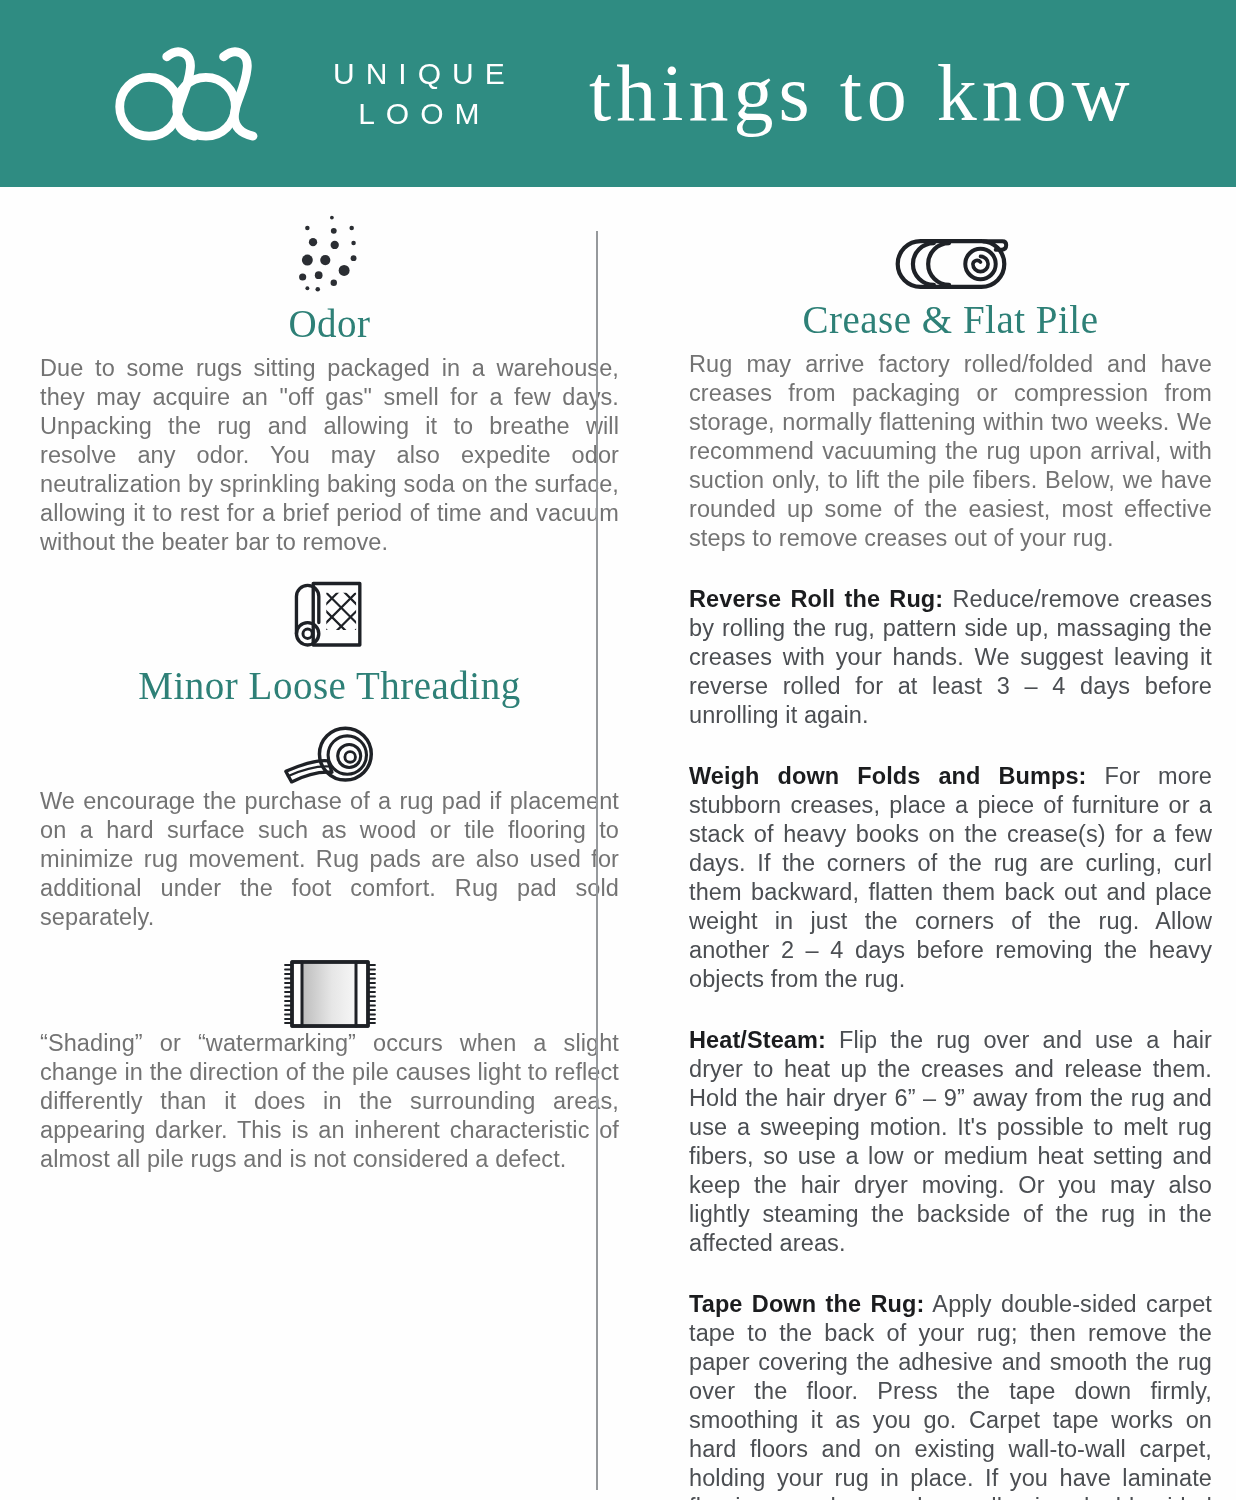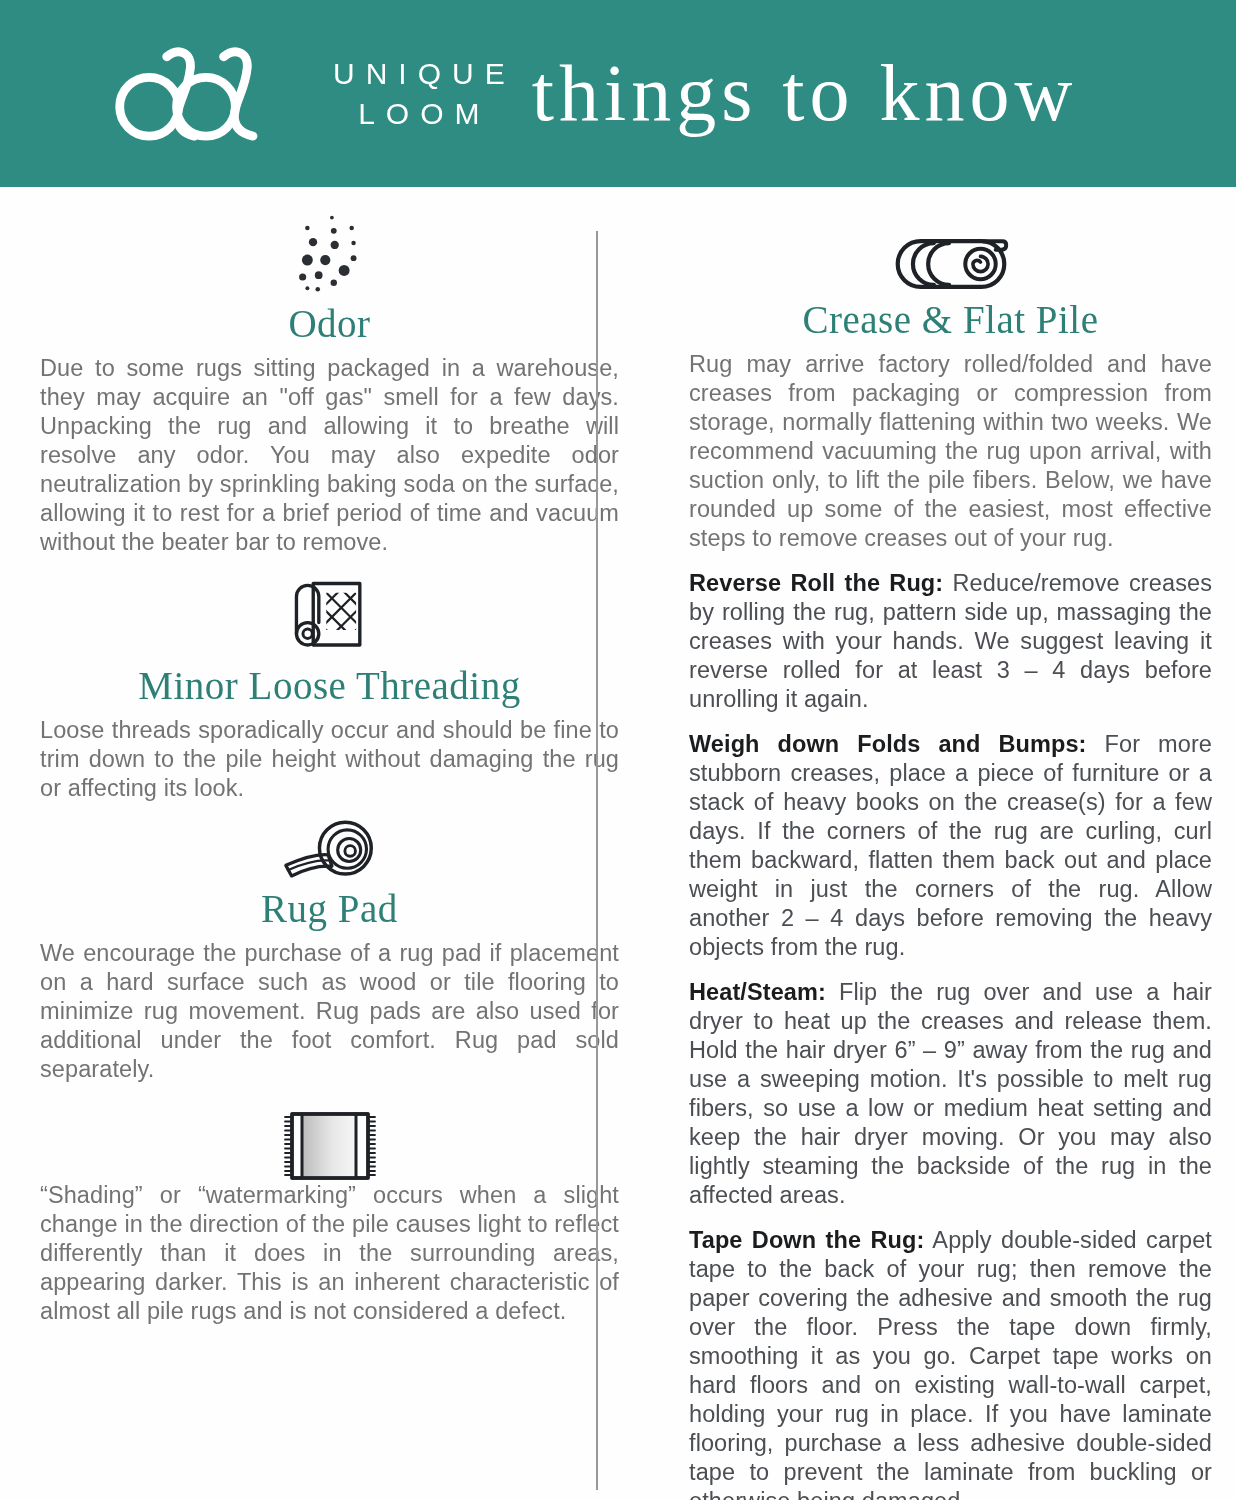--- a/index.html
+++ b/index.html
@@ -13,21 +13,21 @@
     background:#2f8c82;display:flex;align-items:center;box-sizing:border-box;
     padding-left:106px;color:#ffffff;
   }
   .logo-svg{flex:0 0 auto;}
   .brand{
     margin-left:20px;text-align:center;font-size:30px;line-height:40px;
     letter-spacing:11px;font-weight:400;color:#ffffff;white-space:nowrap;
   }
   .brand div{text-indent:11px;}
   .page-title{
-    flex:1;padding-right:28px;margin:16px;
+    flex:1;text-align:center;padding-right:28px;margin:4px;
     font-family:"Liberation Serif",serif;font-weight:400;
     font-size:80px;letter-spacing:5px;color:#ffffff;white-space:nowrap;
   }
   
   .columns{position:absolute;top:187px;left:0;right:0;bottom:0;display:flex;}
   .divider{
     position:absolute;top:44px;bottom:10px;left:596px;width:2px;
     background:#96999c;
   }
   .col{box-sizing:border-box;}
@@ -40,21 +40,21 @@
     font-family:"Liberation Serif",serif;font-weight:400;
     color:#2e8077;font-size:39px;line-height:46px;margin:5px 0 7px;
     letter-spacing:0.5px;
   }
   .body-text{
     font-size:23.5px;line-height:29px;text-align:justify;
     color:#737373;margin:0;letter-spacing:0.1px;
   }
   .tip{
     font-size:23.5px;line-height:29px;text-align:justify;
-    color:#4b4e52;margin:16px 0 0;letter-spacing:0.1px;
+    color:#4b4e52;margin:32px 0 0;letter-spacing:0.1px;
   }
   .tip-label{font-weight:bold;color:#1b1c1e;}
   .mt-thread{margin-top:19px;}
   .mt-tape{margin-top:16px;}
   .mt-rug{margin-top:27px;}
   .mt-roll{margin-top:27px;}
   .icon-ink{stroke:#1e2126;fill:none;stroke-linecap:round;stroke-linejoin:round;}
 </style>
 </head>
 <body>
@@ -121,35 +121,33 @@
             <g clip-path="url(#hatchclip)" class="icon-ink" stroke-width="2.4">
               <path d="M30 28 L70 68 M40 18 L80 58 M50 8 L90 48 M20 38 L60 78"></path>
               <path d="M82 28 L42 68 M72 18 L32 58 M62 8 L22 48 M92 38 L52 78"></path>
             </g>
             <path d="M8 62 V22 A12 12 0 0 1 32 22 V50" fill="#ffffff" class="icon-ink" stroke-width="3.6"></path>
             <circle cx="20" cy="62" r="12" fill="#ffffff" class="icon-ink" stroke-width="3.6"></circle>
             <circle cx="20" cy="62" r="5" class="icon-ink" stroke-width="3.2"></circle>
           </svg>
         </div>
         <h2 class="section-heading">Minor Loose Threading</h2>
-        <p class="body-text">Loose threads sporadically occur and should be fine to trim down to the pile height without damaging the rug or affecting its look.</p>
       </div>
 
       <div class="section mt-tape">
         <div class="icon-row">
           <svg width="96" height="62" viewBox="0 0 100 64">
             <path d="M4 48 C22 40 38 36 48 37 L52 49 C40 48 24 52 10 59 Z" fill="#ffffff" class="icon-ink" stroke-width="3.4"></path>
             <path d="M6 53 C22 46 38 42 50 43" class="icon-ink" stroke-width="2.2"></path>
             <circle cx="66" cy="30" r="27" fill="#ffffff" class="icon-ink" stroke-width="3.6"></circle>
             <circle cx="68" cy="31" r="20" class="icon-ink" stroke-width="3.2"></circle>
             <circle cx="70" cy="32" r="12" class="icon-ink" stroke-width="3.2"></circle>
             <circle cx="71" cy="33" r="5.5" class="icon-ink" stroke-width="3"></circle>
           </svg>
         </div>
-        <h2 class="section-heading">Rug Pad</h2>
         <p class="body-text">We encourage the purchase of a rug pad if placement on a hard surface such as wood or tile flooring to minimize rug movement. Rug pads are also used for additional under the foot comfort. Rug pad sold separately.</p>
       </div>
 
       <div class="section mt-rug">
         <div class="icon-row">
           <svg width="96" height="70" viewBox="0 0 96 70">
             <defs>
               <linearGradient id="ruggrad" x1="0" y1="0" x2="1" y2="0">
                 <stop offset="0" stop-color="#bcbcbc"></stop>
                 <stop offset="0.55" stop-color="#e6e6e6"></stop>

